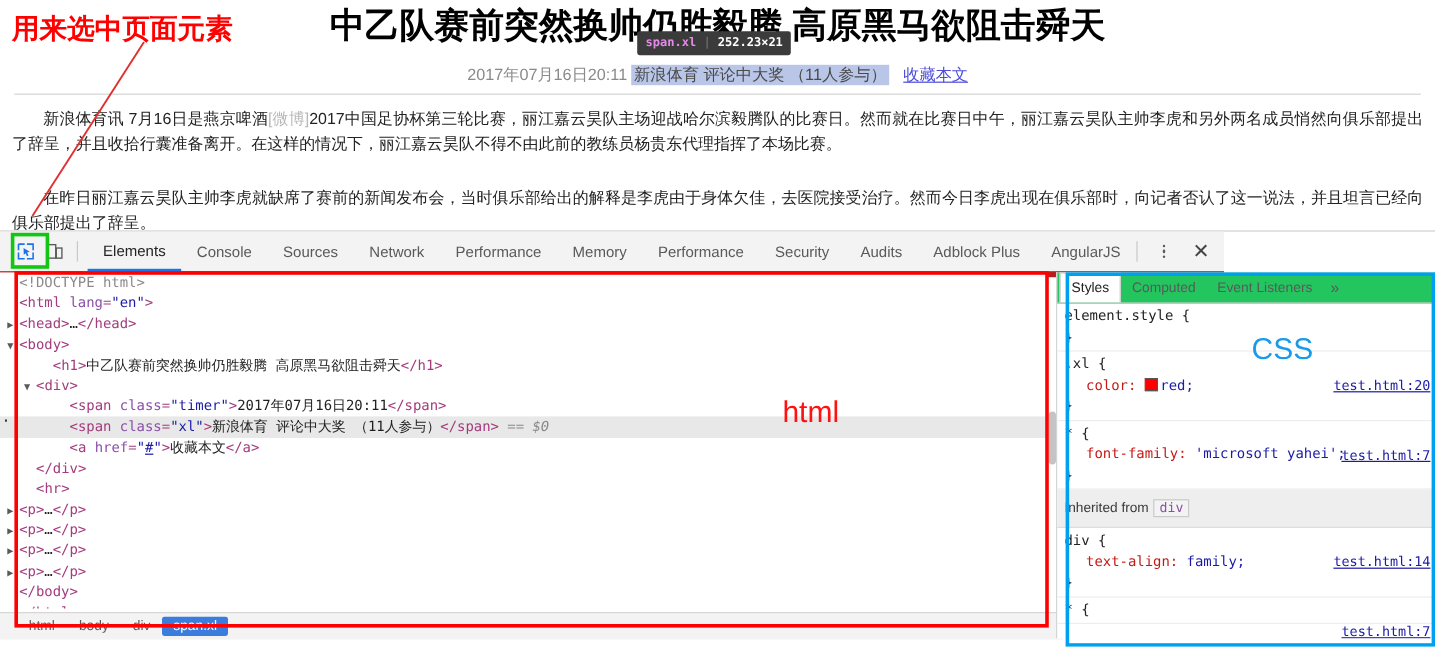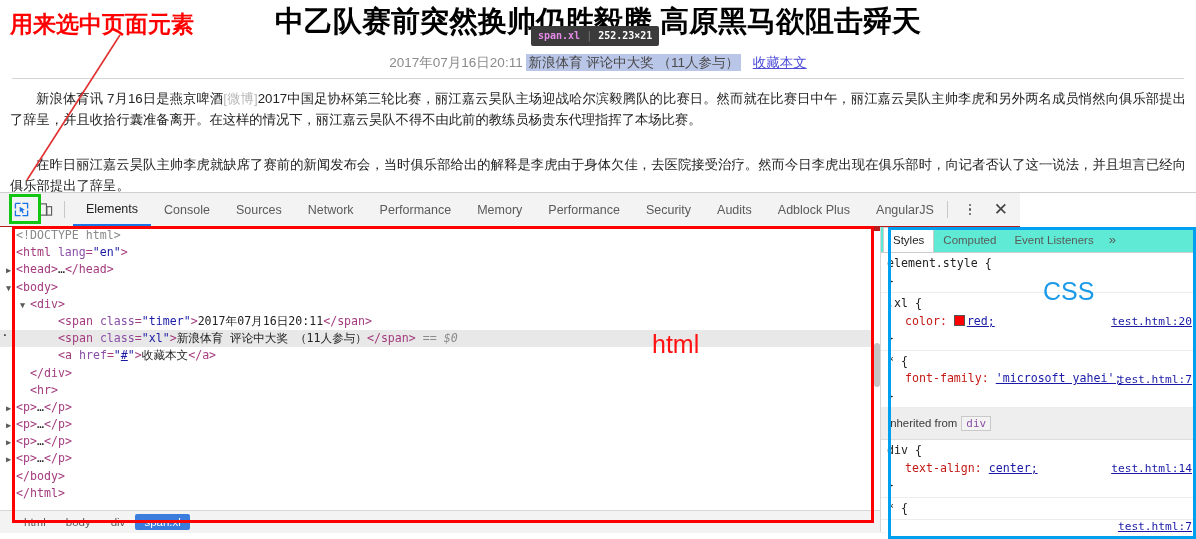--- a/index.html
+++ b/index.html
@@ -155,21 +155,21 @@
     color: #ff1111; font-size: 25px; font-family: "Liberation Sans", sans-serif;
   }
 
   
   .styles-panel {
     position: absolute; left: 880px; top: 34px; width: 316px; height: 305px;
     background: #fff; overflow: hidden;
     border-left: 1px solid #d6d6d6;
   }
   .sp-tabs {
-    height: 25px; background: #5eead4; border-bottom: 1px solid #cdcdcd;
+    height: 25px; background: #22c55e; border-bottom: 1px solid #cdcdcd;
     display: flex; align-items: stretch; padding-left: 2px;
   }
   .sp-tab {
     display:flex; align-items:center; padding: 0 9px;
     font-size: 11.5px; color: #5a5a5a; height: 25px; box-sizing:border-box;
   }
   .sp-tab.active { background: #fff; color: #222; border-top: 1px solid #cdcdcd; border-left:1px solid #cdcdcd; border-right:1px solid #cdcdcd; margin-bottom:-1px; }
   .sp-more { display:flex; align-items:center; padding: 0 6px; font-size: 13px; color:#5a5a5a; }
   .sp-filterbar {
     height: 24px; border-bottom: 1px solid #e0e0e0;
@@ -184,21 +184,21 @@
   .sp-plus { color:#444; font-size: 16px; margin-left: 13px; margin-right: 6px; line-height: 1; position: relative;}
   .sp-plus::after{ content:""; position:absolute; right:-5px; bottom:1px; width:0;height:0;border-left:4px solid transparent;border-top:4px solid #666;}
   .css-block {
     font-family: "DejaVu Sans Mono", "Liberation Mono", monospace;
     font-size: 11.6px; line-height: 17.5px; color: #222;
     padding: 2px 6px 2px 6px; position: relative;
     border-bottom: 1px solid #ededed;
   }
   .css-sel { color: #222; }
   .css-prop { color: #c41a16; padding-left: 18px; }
-  .css-val { color: #1a1aa6; text-decoration: underline; }
+  .css-val { color: #1a1aa6; }
   .css-src {
     position: absolute; right: 5px; top: 20px;
     color: #1a1aa6; text-decoration: underline; font-size: 11.2px;
   }
   .swatch {
     display: inline-block; width: 9px; height: 9px; background: #ff0000;
     border: 1px solid #555; vertical-align: -1px; margin-right: 2px;
   }
   .inherited-bar {
     background: #eeeeee; border-bottom: 1px solid #ddd;
@@ -298,20 +298,21 @@
           </div>
         <div class="close-x">✕</div>
       </div>
     </div>
 
     <div class="dom-panel" id="dom-panel">
         <div class="dom-line" style="padding-left: 6px;"><span class="tri"></span><span><span class="doctype">&lt;!DOCTYPE html&gt;</span></span></div>
         <div class="dom-line" style="padding-left: 6px;"><span class="tri"></span><span><span class="tag">&lt;html </span><span class="attrname">lang</span><span class="tag">=</span><span class="attrval">"en"</span><span class="tag">&gt;</span></span></div>
         <div class="dom-line" style="padding-left: 6px;"><span class="tri">▶</span><span><span class="tag">&lt;head&gt;</span><span class="txt">…</span><span class="tag">&lt;/head&gt;</span></span></div>
         <div class="dom-line" style="padding-left: 6px;"><span class="tri">▼</span><span><span class="tag">&lt;body&gt;</span></span></div>
+        <div class="dom-line" style="padding-left: 34px;"><span class="tri"></span><span><span class="tag">&lt;h1&gt;</span><span class="txt">中乙队赛前突然换帅仍胜毅腾 高原黑马欲阻击舜天</span><span class="tag">&lt;/h1&gt;</span></span></div>
         <div class="dom-line" style="padding-left: 20px;"><span class="tri">▼</span><span><span class="tag">&lt;div&gt;</span></span></div>
         <div class="dom-line" style="padding-left: 48px;"><span class="tri"></span><span><span class="tag">&lt;span </span><span class="attrname">class</span><span class="tag">=</span><span class="attrval">"timer"</span><span class="tag">&gt;</span><span class="txt">2017年07月16日20:11</span><span class="tag">&lt;/span&gt;</span></span></div>
         <div class="dom-line sel" style="padding-left: 48px;"><span class="tri"></span><span><span class="tag">&lt;span </span><span class="attrname">class</span><span class="tag">=</span><span class="attrval">"xl"</span><span class="tag">&gt;</span><span class="txt">新浪体育 评论中大奖 （11人参与）</span><span class="tag">&lt;/span&gt;</span><span class="dollar"> == $0</span></span></div>
         <div class="dom-line" style="padding-left: 48px;"><span class="tri"></span><span><span class="tag">&lt;a </span><span class="attrname">href</span><span class="tag">=</span><span class="attrval">"</span><span class="aunder">#</span><span class="attrval">"</span><span class="tag">&gt;</span><span class="txt">收藏本文</span><span class="tag">&lt;/a&gt;</span></span></div>
         <div class="dom-line" style="padding-left: 20px;"><span class="tri"></span><span><span class="tag">&lt;/div&gt;</span></span></div>
         <div class="dom-line" style="padding-left: 20px;"><span class="tri"></span><span><span class="tag">&lt;hr&gt;</span></span></div>
         <div class="dom-line" style="padding-left: 6px;"><span class="tri">▶</span><span><span class="tag">&lt;p&gt;</span><span class="txt">…</span><span class="tag">&lt;/p&gt;</span></span></div>
         <div class="dom-line" style="padding-left: 6px;"><span class="tri">▶</span><span><span class="tag">&lt;p&gt;</span><span class="txt">…</span><span class="tag">&lt;/p&gt;</span></span></div>
         <div class="dom-line" style="padding-left: 6px;"><span class="tri">▶</span><span><span class="tag">&lt;p&gt;</span><span class="txt">…</span><span class="tag">&lt;/p&gt;</span></span></div>
         <div class="dom-line" style="padding-left: 6px;"><span class="tri">▶</span><span><span class="tag">&lt;p&gt;</span><span class="txt">…</span><span class="tag">&lt;/p&gt;</span></span></div>
@@ -347,21 +348,21 @@
           <div class="css-block">
             <a class="css-src" href="#">test.html:7</a>
             <div class="css-sel">* {</div>
             <div><span class="css-prop">font-family: </span><span class="css-val">'microsoft yahei';</span></div>
             <div class="css-sel">}</div>
           </div>
           <div class="inherited-bar"><span>Inherited from</span><span class="inh-tag">div</span></div>
           <div class="css-block">
             <a class="css-src" href="#">test.html:14</a>
             <div class="css-sel">div {</div>
-            <div><span class="css-prop">text-align: </span><span class="css-val">center;</span></div>
+            <div><span class="css-prop">text-align: </span><span class="css-val">family;</span></div>
             <div class="css-sel">}</div>
           </div>
           <div class="css-block">
             <a class="css-src" href="#">test.html:7</a>
             <div class="css-sel">* {</div>
           </div>
         </div>
     </div>
     <div class="sp-scrollbar"></div>
   </div>

